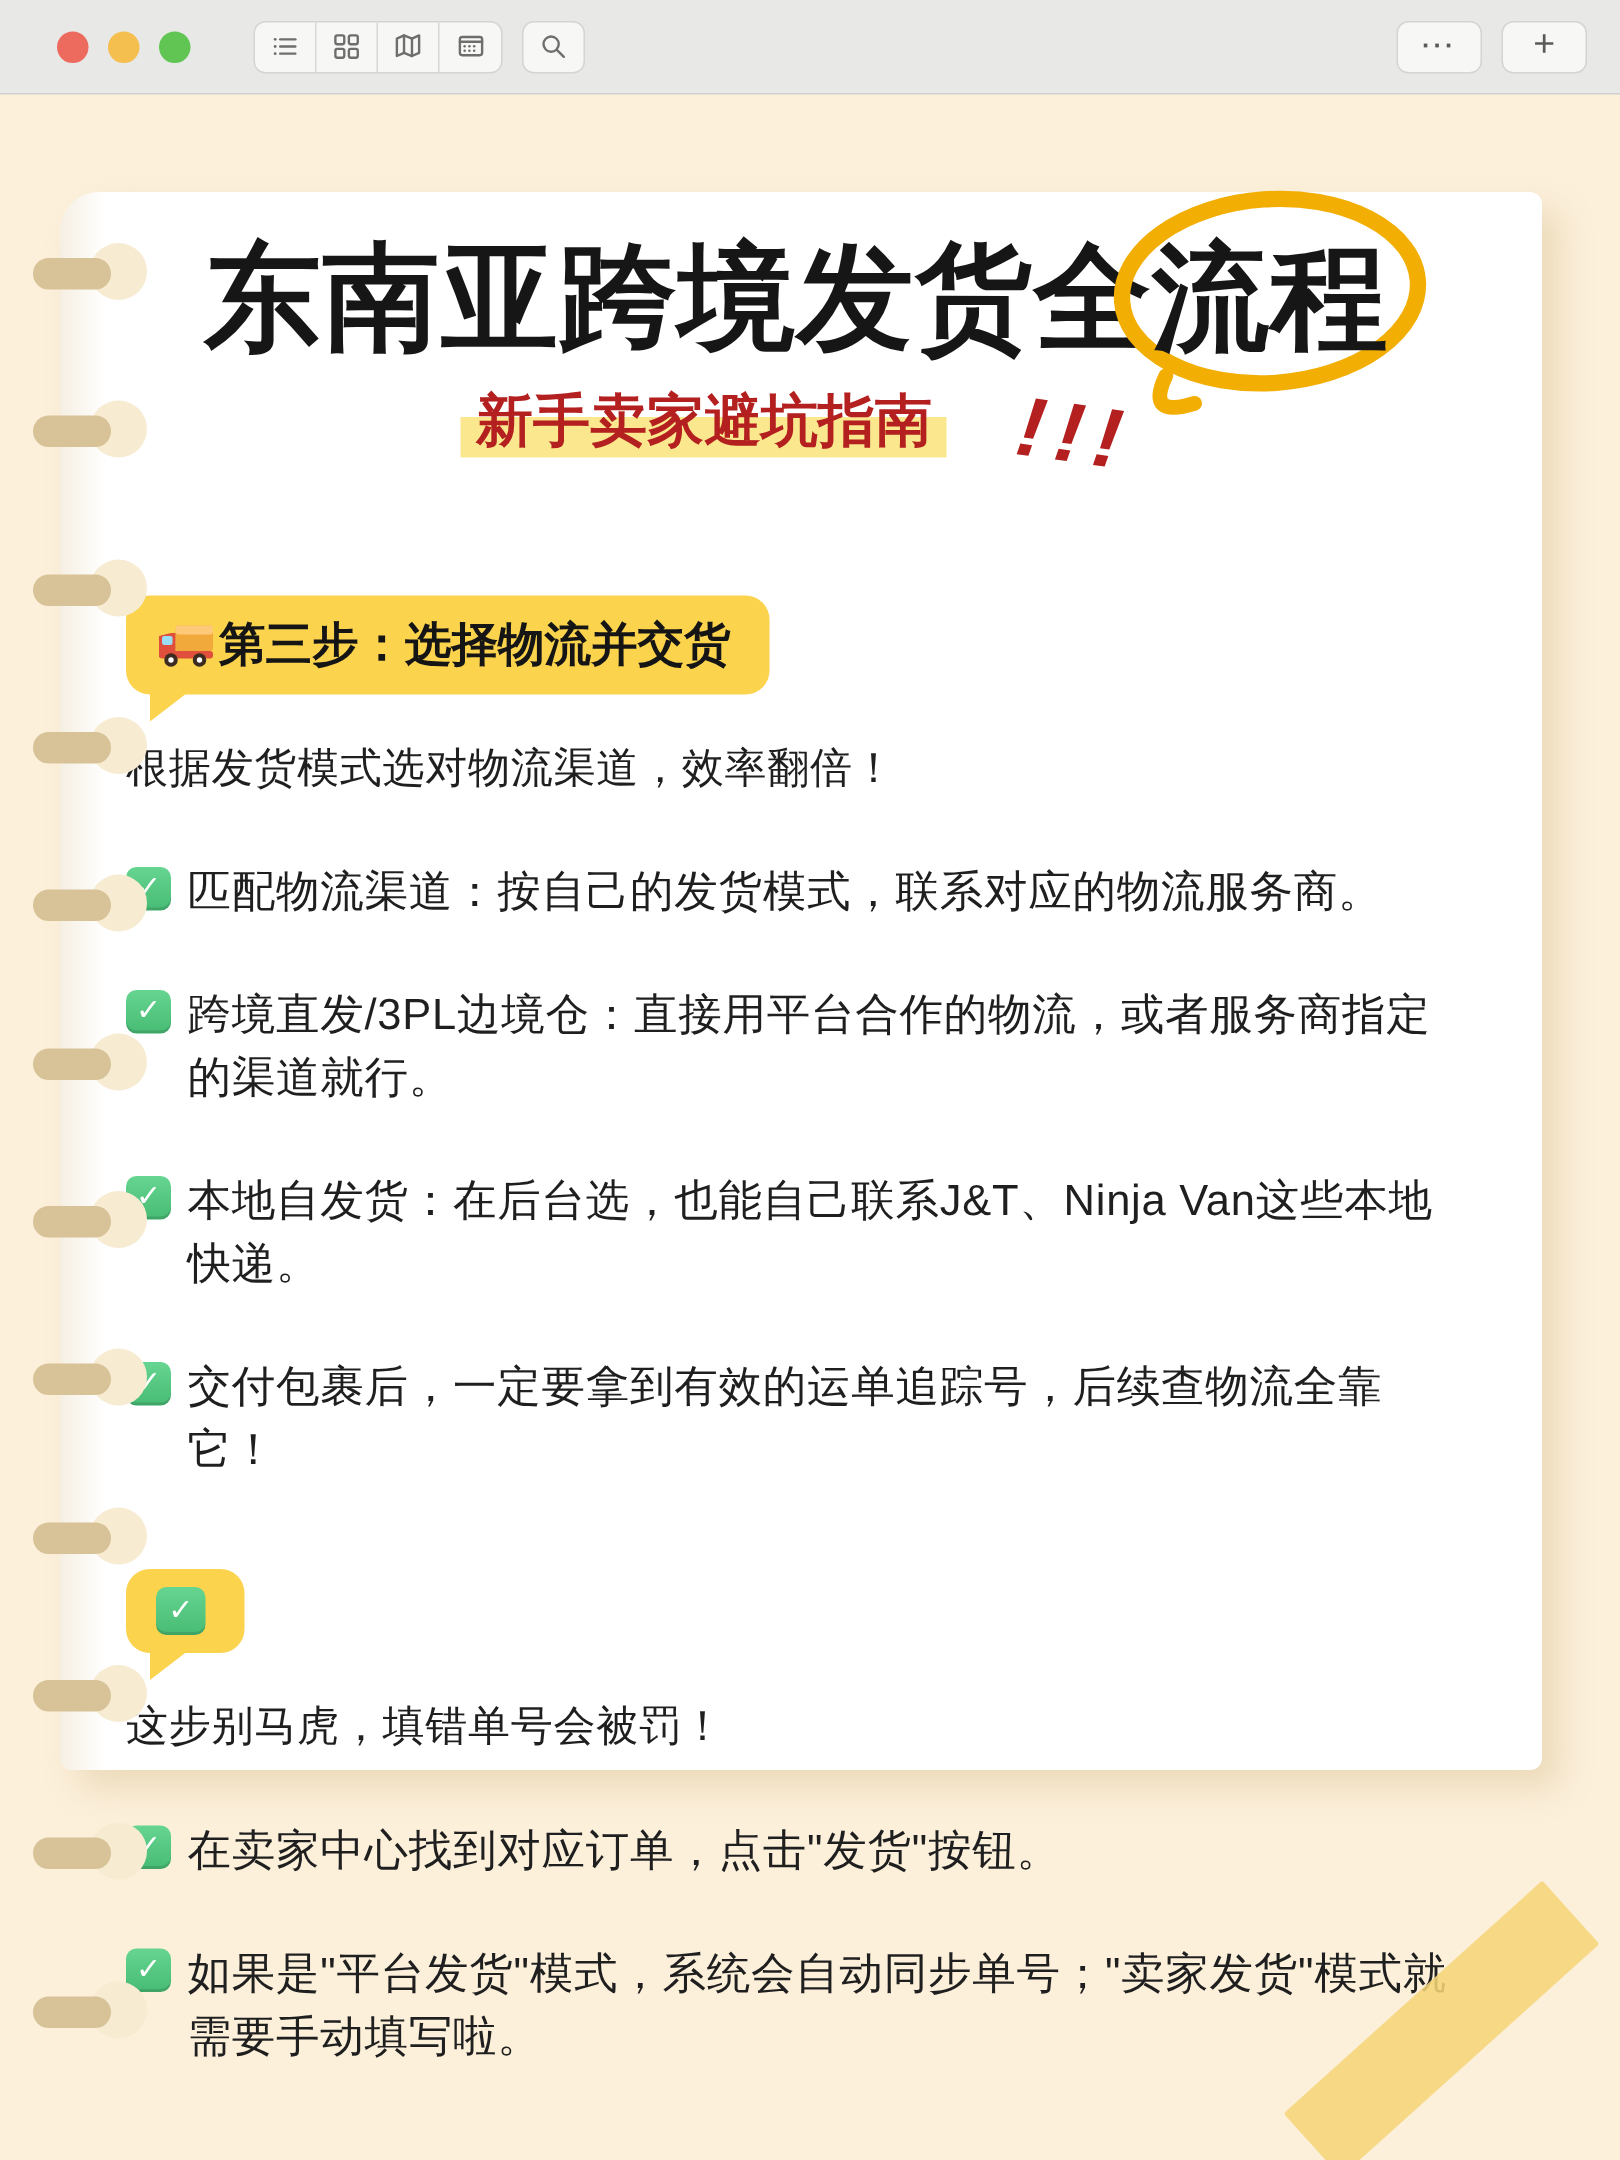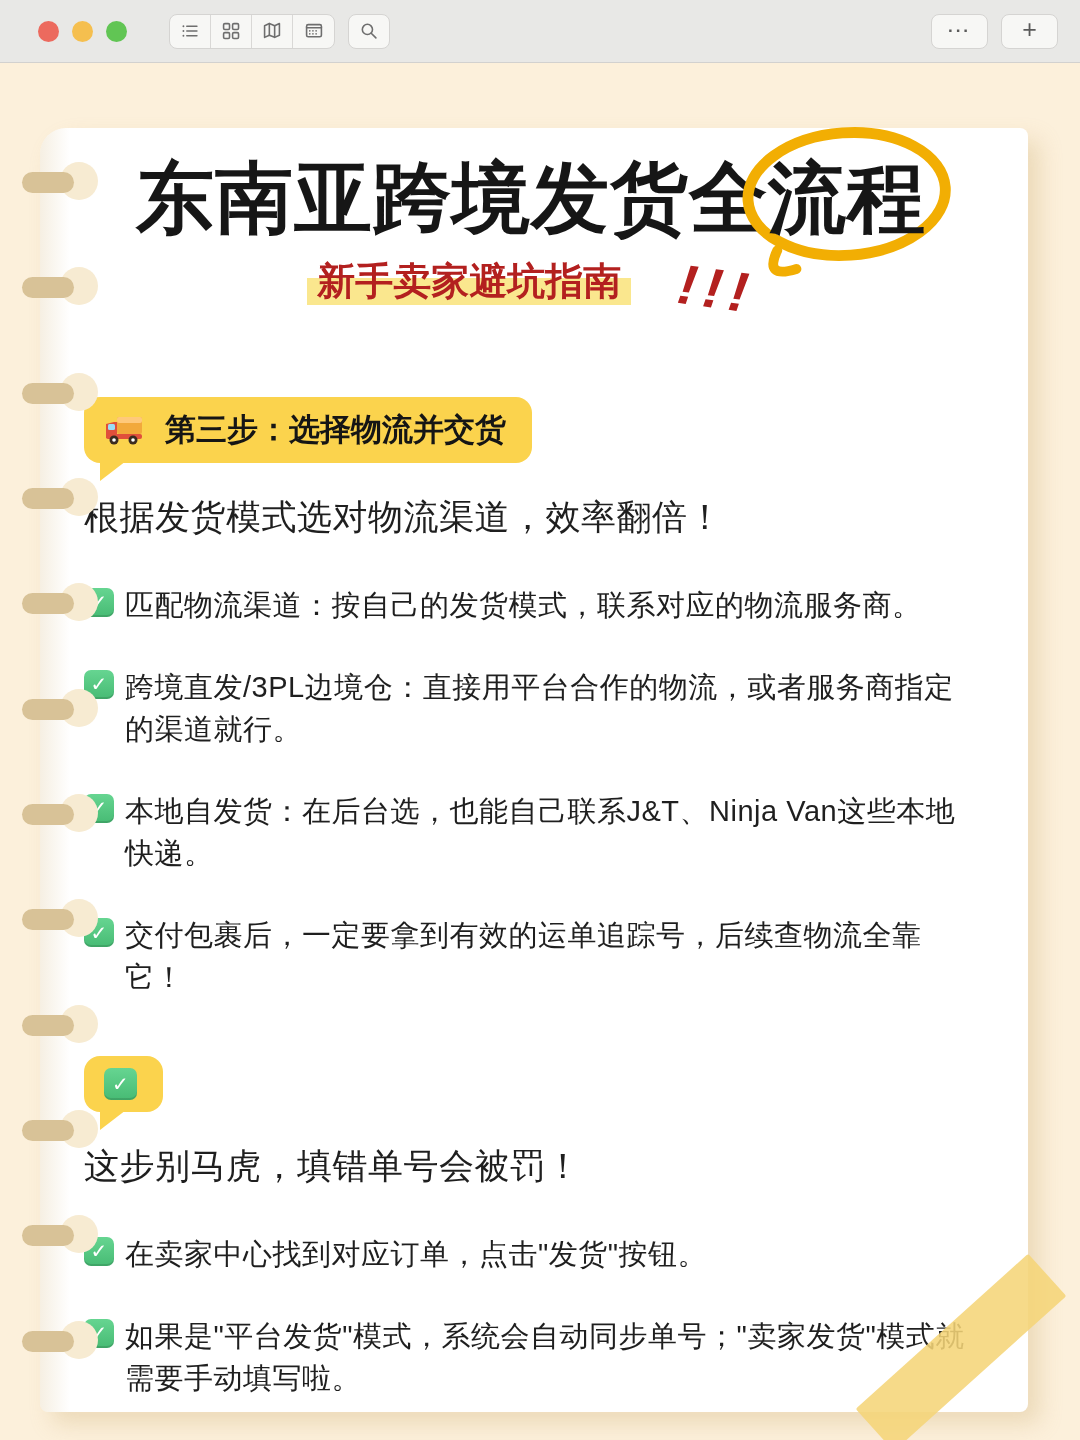--- a/index.html
+++ b/index.html
@@ -22,21 +22,21 @@
   .toolbtn { height:35px; display:flex; align-items:center; justify-content:center;
     background:#F7F7F5; border:1px solid #D5D4D2; border-radius:8px; cursor:pointer; }
   .search-btn { width:42px; margin-left:13px; }
   .right-group { margin-left:auto; margin-right:22px; display:flex; gap:13px; }
   .more-btn { width:57px; font-size:17px; font-weight:bold; letter-spacing:2px; color:#5a5a5a; }
   .plus-btn { width:57px; font-size:25px; font-weight:400; color:#5a5a5a; padding-bottom:3px; }
   .icon-svg { stroke:#6E6E6E; fill:none; stroke-width:1.5; stroke-linecap:round; stroke-linejoin:round; }
 
   
   .canvas { position:absolute; left:0; top:64px; width:1080px; height:1376px; }
-  .card { position:absolute; left:40px; top:64px; width:988px; height:1284px;
+  .card { position:absolute; left:40px; top:64px; width:988px; height:1052px;
     background:#FFFFFF; border-radius:26px 8px 8px 8px; z-index:1;
     box-shadow:12px 12px 22px rgba(203,168,108,.30);
     padding:22px 50px 0 44px; }
   .card::before { content:""; position:absolute; left:0; top:0; bottom:0; width:30px;
     background:linear-gradient(90deg, rgba(222,198,152,.28), rgba(222,198,152,0));
     border-radius:26px 0 0 8px; pointer-events:none; }
 
   
   .pills { position:absolute; left:0; top:0; width:120px; height:1376px; z-index:2; }
   .pill { position:absolute; left:22px; width:52px; height:21px; border-radius:11px;
@@ -57,29 +57,29 @@
   .circled .txt { position:relative; z-index:1; }
 
   .subtitle-row { text-align:center; margin-top:10px; white-space:nowrap; }
   .subtitle { display:inline-block; font-size:38px; font-weight:700; color:#B3201F;
     background:linear-gradient(180deg, rgba(0,0,0,0) 42%, #FAE78E 42%);
     padding:0 10px; line-height:1.25; }
   .marks { display:inline-block; font-size:56px; font-weight:900; font-style:italic;
     color:#B3201F; letter-spacing:7px; margin-left:42px; transform:rotate(8deg);
     vertical-align:top; line-height:1.1; }
 
-  .bubble { position:relative; display:inline-flex; align-items:center; gap:21px;
+  .bubble { position:relative; display:inline-flex; align-items:center; gap:2px;
     background:#FBD34D; border-radius:16px; padding:12px 26px 12px 20px;
     font-size:31px; font-weight:800; color:#151515; }
   .bubble::after { content:""; position:absolute; left:16px; bottom:-18px; width:0; height:0;
     border-top:20px solid #FBD34D; border-right:26px solid transparent; }
   .bubble-1 { margin-top:78px; }
   .bubble-2 { margin-top:58px; }
 
-  .intro { margin-top:30px; font-size:35px; color:#1f1f1f; line-height:1.45; letter-spacing:.5px;font-family:Liberation Serif, serif; }
+  .intro { margin-top:30px; font-size:28px; color:#1f1f1f; line-height:1.45; letter-spacing:.5px;font-family:Liberation Serif, serif; }
 
   .item { display:flex; align-items:flex-start; gap:11px; margin-top:40px; }
   .item-text { font-size:29px; color:#1f1f1f; line-height:1.45; letter-spacing:.5px; }
 
   .check { flex:0 0 auto; width:30px; height:29px; margin-top:4px; border-radius:7px;
     background:linear-gradient(180deg,#66D591 0%, #47BB74 100%);
     box-shadow:inset 0 -2px 0 rgba(0,0,0,.12);
     display:inline-flex; align-items:center; justify-content:center; }
   .check::after { content:"✓"; color:#fff; font-size:20px; font-weight:900; line-height:1; }
   .check.big { width:33px; height:32px; margin-top:0; }

